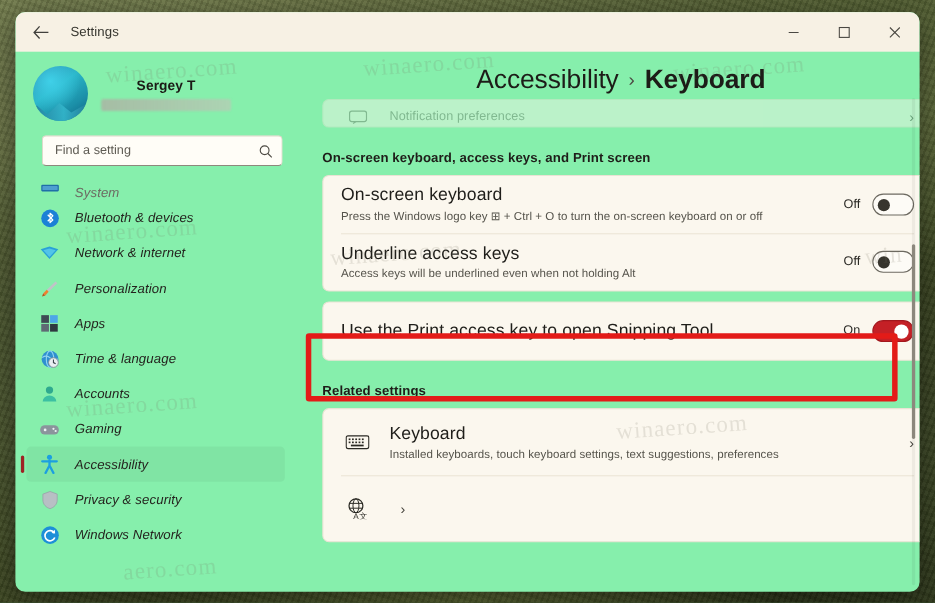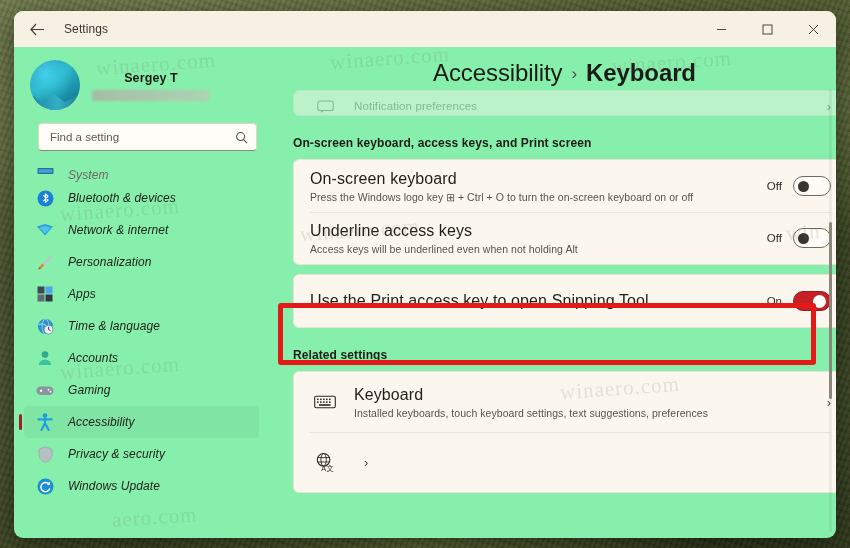--- a/index.html
+++ b/index.html
@@ -554,21 +554,21 @@
         </div>
 
         <div class="nav-item">
           <div class="nav-icon">
             <svg width="17" height="17" viewBox="0 0 17 17">
               <circle cx="8.5" cy="8.5" r="8" fill="#1d8fd8"></circle>
               <path d="M12.4 6.6 A4.6 4.6 0 1 0 12.8 10.6" fill="none" stroke="#fff" stroke-width="1.5"></path>
               <path d="M12.9 3.6 L13.1 7.1 L9.8 6.6 Z" fill="#fff"></path>
             </svg>
           </div>
-          <div class="nav-label">Windows Update</div>
+          <div class="nav-label">Windows Network</div>
         </div>
 
       </div>
     </div>
 
     <div class="main">
 
       <div class="page-heading">
         <span>Accessibility</span><span class="crumb-sep">›</span><span class="crumb-current">Keyboard</span>
       </div>

